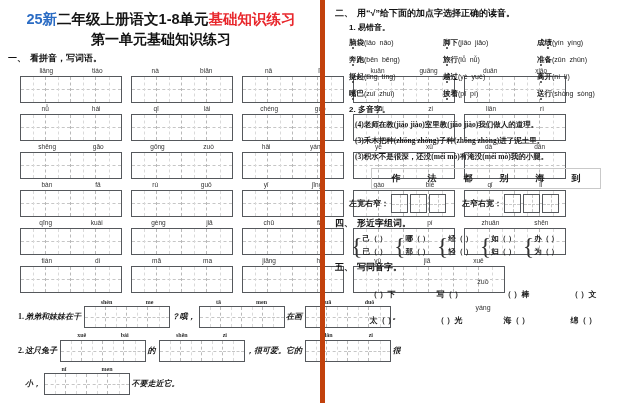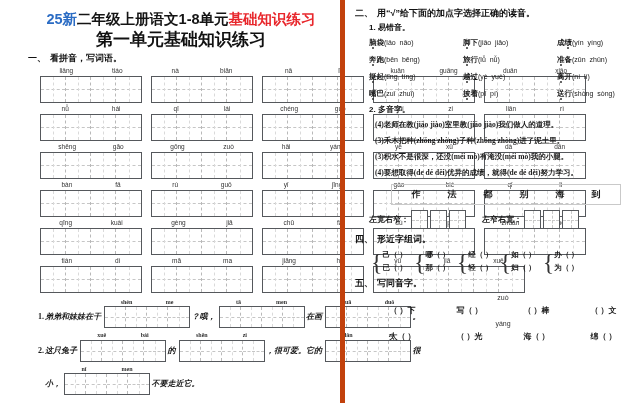--- a/index.html
+++ b/index.html
@@ -14,21 +14,20 @@
     color: #111;
     overflow: hidden;
     position: relative;
   }
   .page {
     width: 639px;
     height: 403px;
     position: relative;
     box-sizing: border-box;
     display: flex;
-    padding-left: 20px;
   }
   .col {
     position: relative;
     box-sizing: border-box;
   }
   .col-left  { width: 320px; padding: 4px 6px 0 8px; }
   .col-right { width: 319px; padding: 4px 8px 0 10px; border-left: 5px solid #c2410c; }
 
   
   .title-main {
@@ -38,21 +37,21 @@
     letter-spacing: 0px;
     line-height: 20px;
     margin: 5px 0 2px 0;
     white-space: nowrap;
   }
   .t-blue { color: #2b6cc4; }
   .t-dark { color: #141414; }
   .t-red  { color: #e8262b; }
   .title-sub {
     text-align: center;
-    font-size: 17px;
+    font-size: 14px;
     font-weight: bold;
     color: #111;
     line-height: 17px;
     margin-bottom: 4px;
   }
 
   
   .sec-head {
     font-size: 9px;
     font-weight: bold;
@@ -777,21 +776,20 @@
           <div class="choice-item"><span><span class="dot-under">披</span><span>着</span></span><span class="opts">(pī&nbsp;&nbsp;pí)</span></div>
           <div class="choice-item"><span><span class="dot-under">送</span><span>行</span></span><span class="opts">(shòng&nbsp;&nbsp;sòng)</span></div>
         </div>
       </div>
 
     <div class="sub-head">2. 多音字。</div>
     <div class="poly-lines" id="poly-lines">
         <div class="poly-line">(4)老师在教(jiāo  jiào)室里教(jiāo  jiào)我们做人的道理。</div>
         <div class="poly-line">(3)禾木把种(zhǒng  zhòng)子种(zhǒng  zhòng)进了泥土里。</div>
         <div class="poly-line">(3)积水不是很深，还没(méi  mò)有淹没(méi  mò)我的小腿。</div>
-        <div class="poly-line">(4)要想取得(de  dé  děi)优异的成绩，就得(de  dé  děi)努力学习。</div>
       </div>
 
     <div class="char-bank" id="char-bank">
         <span>作</span>
         <span>法</span>
         <span>都</span>
         <span>别</span>
         <span>海</span>
         <span>到</span>
       </div>

